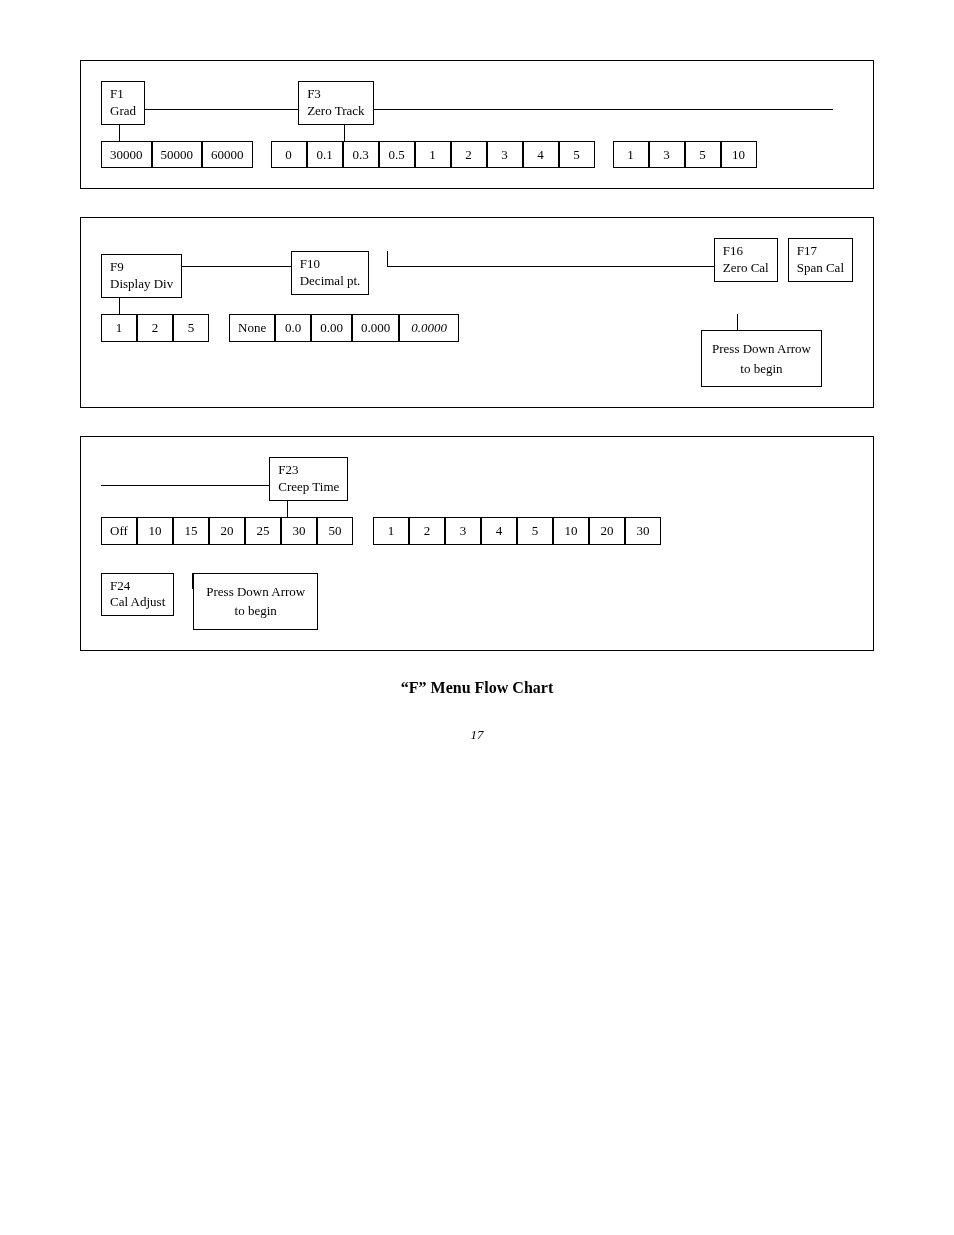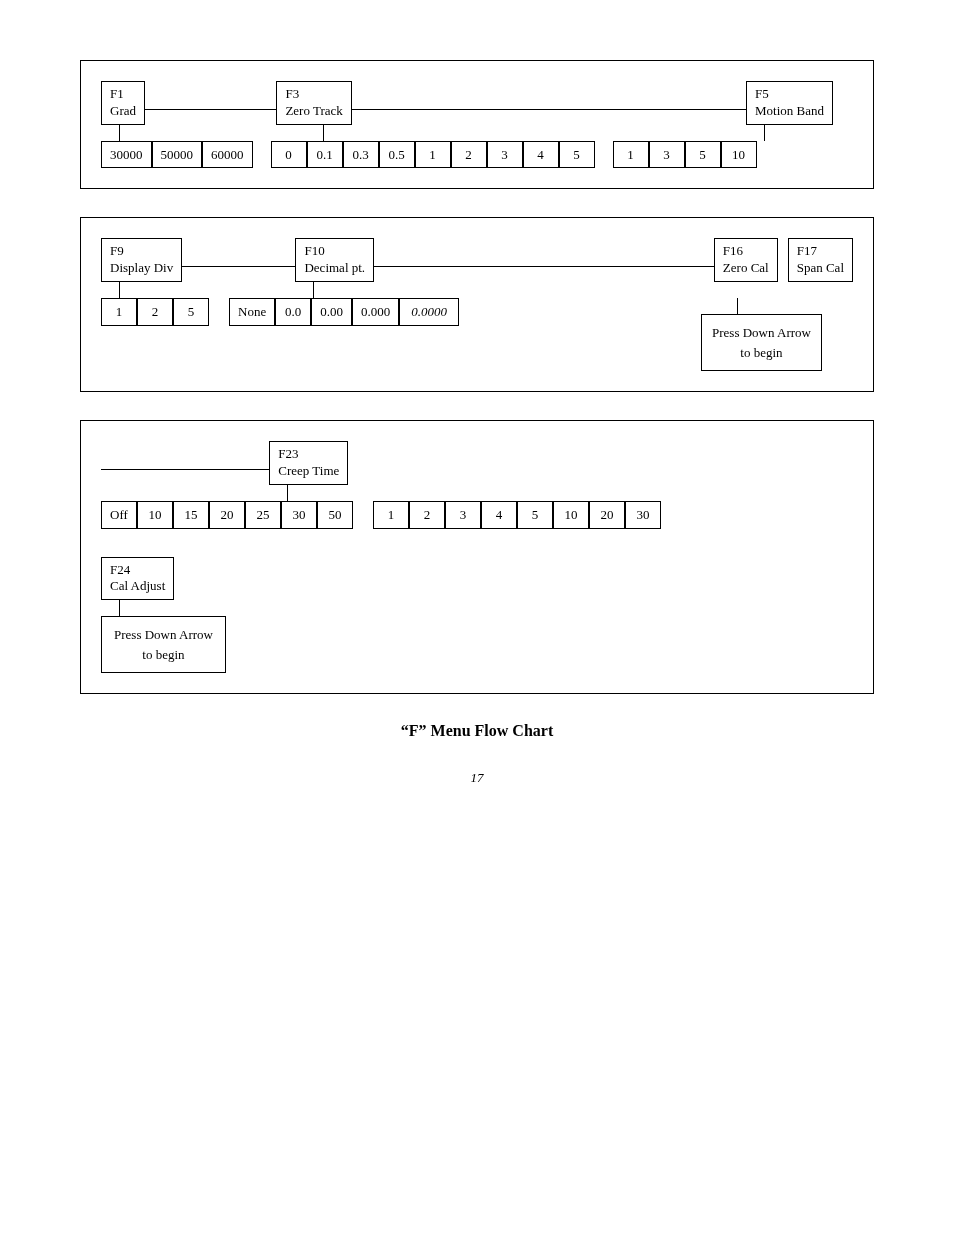--- a/index.html
+++ b/index.html
@@ -103,27 +103,20 @@
           <span>Zero Track</span>
         </div>
         <div class="down-connector" style="margin-left:18px;"></div>
       </div>
 
       <div style="flex:3; display:flex; flex-direction:column;">
         <div style="height:28px;"></div>
         <div style="height:1px; background:#000; width:100%;"></div>
       </div>
 
-      <div style="display:flex;flex-direction:column;align-items:flex-start;">
-        <div class="header-box">
-          <span>F5</span><br>
-          <span>Motion Band</span>
-        </div>
-        <div class="down-connector" style="margin-left:18px;"></div>
-      </div>
       <div style="width:20px;"></div>
     </div>
 
     <div style="display:flex; align-items:center; gap:0;">
 
       <div class="val-box">30000</div>
       <div class="val-box">50000</div>
       <div class="val-box">60000</div>
 
       <div style="width:18px;"></div>
@@ -144,34 +137,34 @@
       <div class="val-box">3</div>
       <div class="val-box">5</div>
       <div class="val-box">10</div>
     </div>
   </div>
 
   <div class="flow-section">
 
     <div style="display:flex; align-items:flex-start; margin-bottom:0;">
 
-      <div style="display:flex;flex-direction:column;align-items:flex-start;">
+      <div style="display:flex;flex-direction:column;align-items:flex-start;margin-top:16px;">
         <div class="header-box">
           <span>F9</span><br>
           <span>Display Div</span>
         </div>
         <div class="down-connector" style="margin-left:18px;"></div>
       </div>
 
       <div style="flex:1; display:flex; flex-direction:column;">
         <div style="height:28px;"></div>
         <div style="height:1px; background:#000; width:100%;"></div>
       </div>
 
-      <div style="display:flex;flex-direction:column;align-items:flex-start;">
+      <div style="display:flex;flex-direction:row;align-items:flex-start;margin-top:13px;">
         <div class="header-box">
           <span>F10</span><br>
           <span>Decimal pt.</span>
         </div>
         <div class="down-connector" style="margin-left:18px;"></div>
       </div>
 
       <div style="flex:3; display:flex; flex-direction:column;">
         <div style="height:28px;"></div>
         <div style="height:1px; background:#000; width:100%;"></div>
@@ -271,21 +264,21 @@
       <div class="val-box">3</div>
       <div class="val-box">4</div>
       <div class="val-box">5</div>
       <div class="val-box">10</div>
       <div class="val-box">20</div>
       <div class="val-box">30</div>
     </div>
 
     <div style="height:28px;"></div>
 
-    <div style="display:flex;flex-direction:column;align-items:flex-start;">
+    <div style="display:flex;flex-direction:row;align-items:flex-start;">
       <div class="header-box">
         <span>F24</span><br>
         <span>Cal Adjust</span>
       </div>
       <div class="down-connector" style="margin-left:18px;"></div>
 
       <div class="header-box" style="padding:8px 12px; text-align:center; line-height:1.5;">
         <span>Press Down Arrow<br>to begin</span>
       </div>
     </div>

